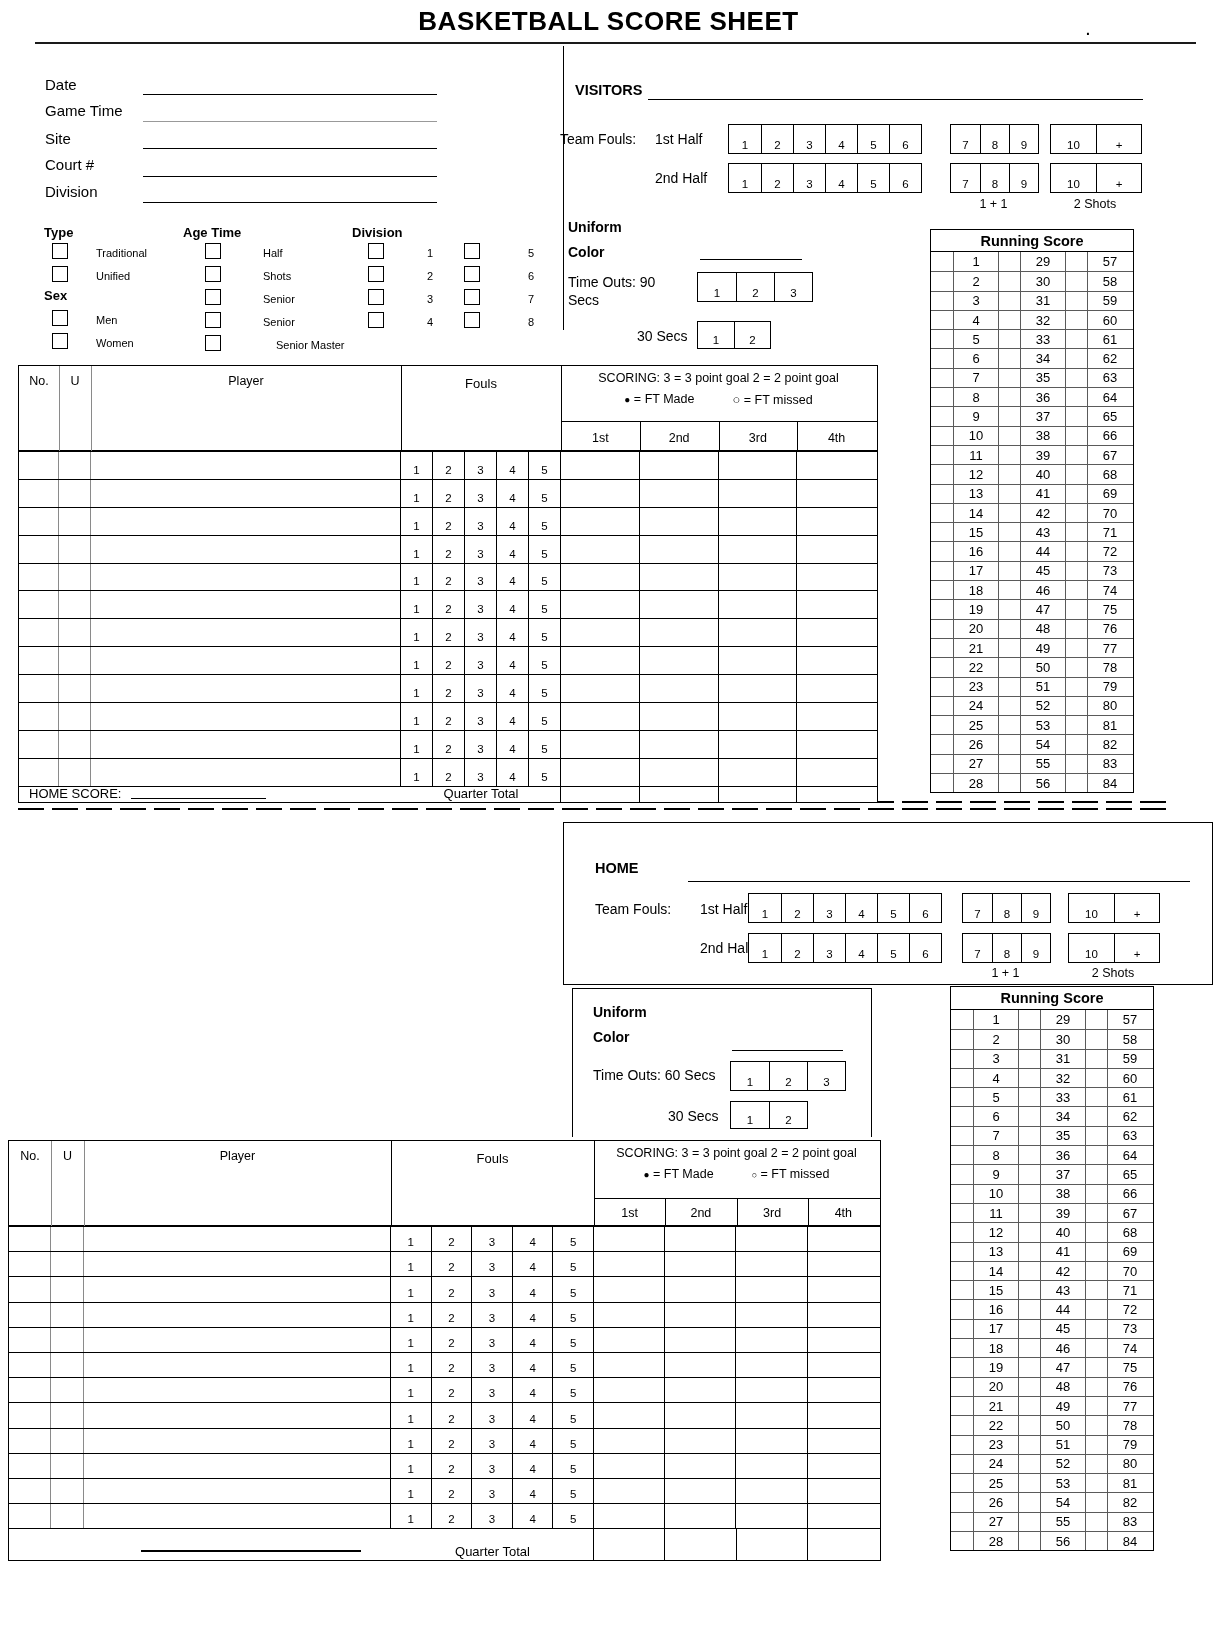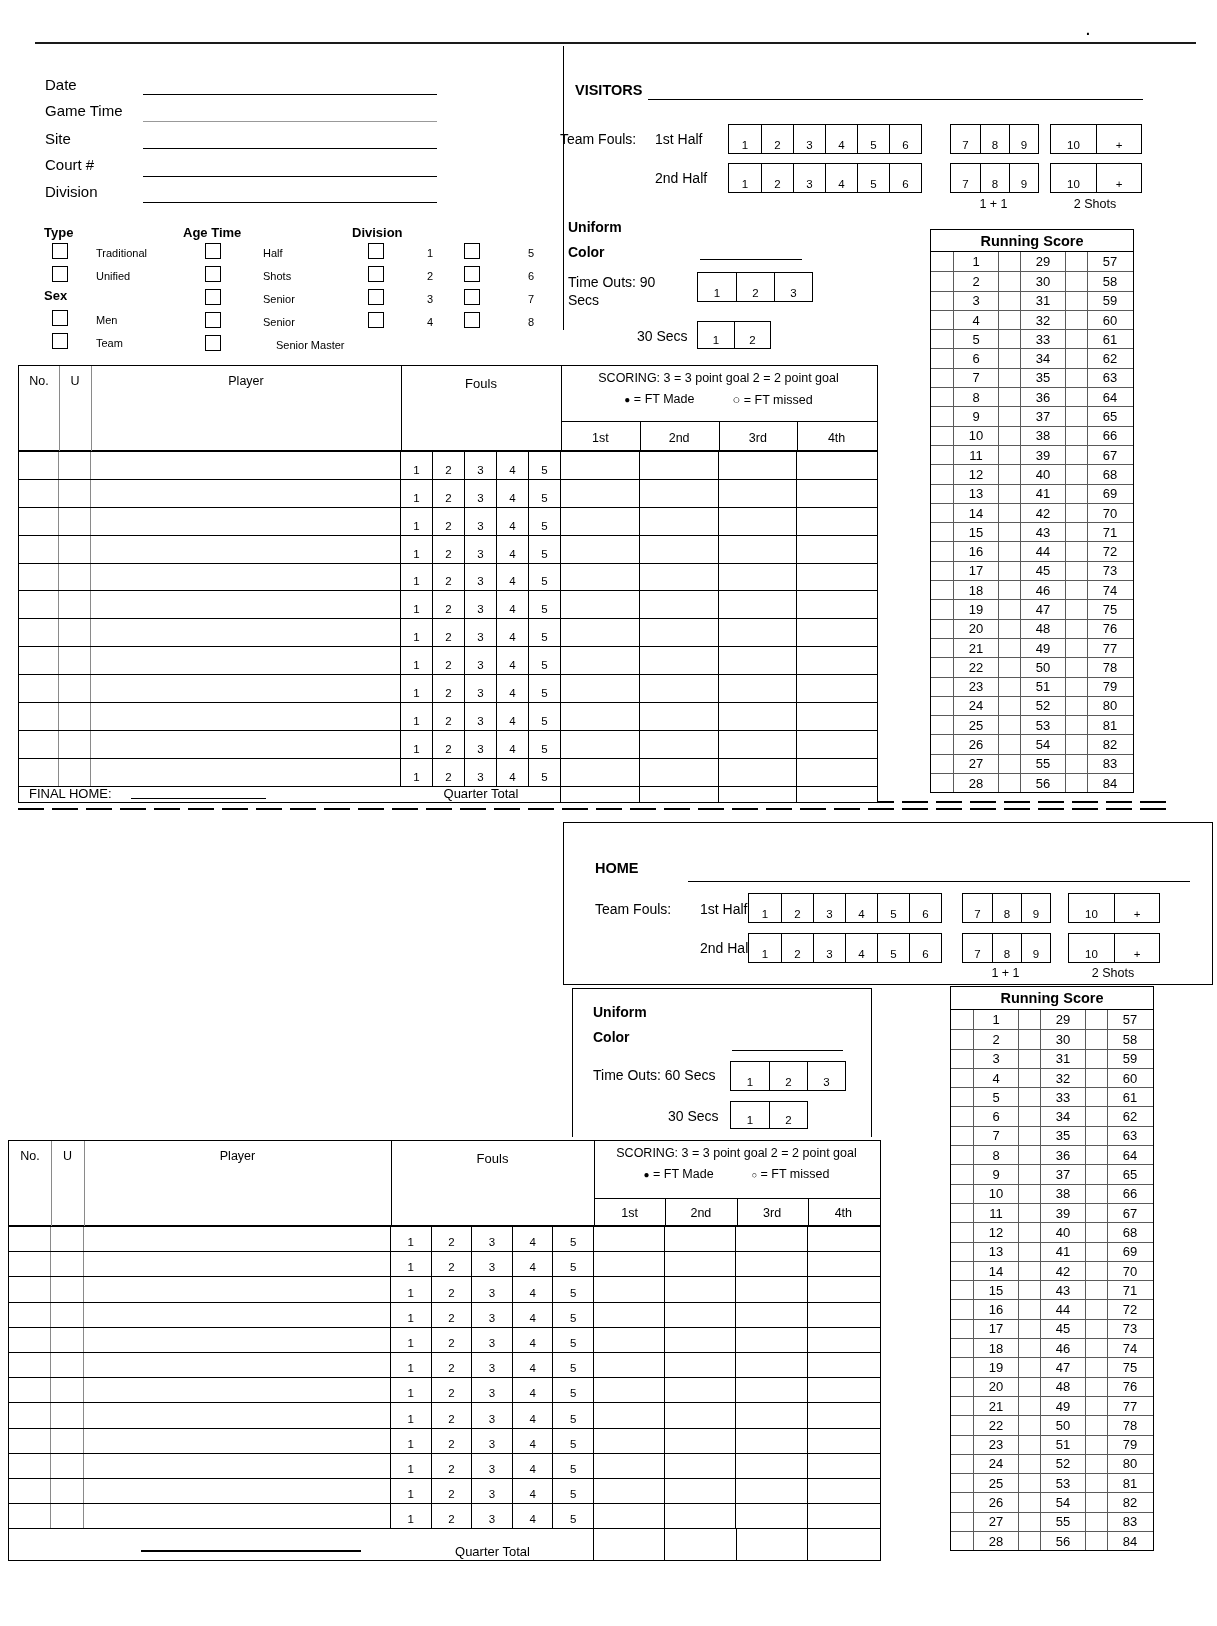--- a/index.html
+++ b/index.html
@@ -41,20 +41,21 @@
   .c-period.last{border-right:none}
   .hlab{position:absolute;font-size:12.5px;text-align:center;white-space:nowrap}
   .dash{position:absolute;height:2px;background:repeating-linear-gradient(90deg,#000 0,#000 26px,transparent 26px,transparent 34px)}
   .dot{position:absolute;font-size:14px;font-weight:bold}
 </style>
 </head>
 <body>
 
 <div class="page" id="page">
 
+  <div class="title">BASKETBALL SCORE SHEET</div>
   <div class="dot" style="left:1086px;top:22px">.</div>
   <div class="rule" style="left:35px;top:42px;width:1161px"></div>
 
   <div class="lbl15" style="left:45px;top:76px">Date</div>
   <div class="lbl15" style="left:45px;top:102px">Game Time</div>
   <div class="lbl15" style="left:45px;top:130px">Site</div>
   <div class="lbl15" style="left:45px;top:156px">Court #</div>
   <div class="lbl15" style="left:45px;top:183px">Division</div>
   <div class="line" style="left:143px;top:94px;width:294px"></div>
   <div class="line gline" style="left:143px;top:121px;width:294px"></div>
@@ -65,21 +66,21 @@
   <div class="head13" style="left:44px;top:225px">Type</div>
   <div class="cb" style="left:52px;top:243px"></div>
   <div class="small" style="left:96px;top:247px">Traditional</div>
   <div class="cb" style="left:52px;top:266px"></div>
   <div class="small" style="left:96px;top:270px">Unified</div>
 
   <div class="head13" style="left:44px;top:288px">Sex</div>
   <div class="cb" style="left:52px;top:310px"></div>
   <div class="small" style="left:96px;top:314px">Men</div>
   <div class="cb" style="left:52px;top:333px"></div>
-  <div class="small" style="left:96px;top:337px">Team</div>
+  <div class="small" style="left:96px;top:337px">Women</div>
 
   <div class="head13" style="left:183px;top:225px">Age Time</div>
   <div class="cb" style="left:205px;top:243px"></div>
   <div class="small" style="left:263px;top:247px">Half</div>
   <div class="cb" style="left:205px;top:266px"></div>
   <div class="small" style="left:263px;top:270px">Shots</div>
   <div class="cb" style="left:205px;top:289px"></div>
   <div class="small" style="left:263px;top:293px">Senior</div>
   <div class="cb" style="left:205px;top:312px"></div>
   <div class="small" style="left:263px;top:316px">Senior</div>
@@ -868,21 +869,21 @@
           <div class="c-foul" style="width: 32px;">4</div>
           <div class="c-foul" style="width: 32px;">5</div>
           <div class="c-period" style="width: 78.75px;"></div>
           <div class="c-period" style="width: 78.75px;"></div>
           <div class="c-period" style="width: 78.75px;"></div>
           <div class="c-period last" style="width: 78.75px;"></div>
         </div>
       </div>
       <div class="pt-row" style="height: 16px; border-top: 1px solid rgb(0, 0, 0);">
         <div class="c-player" style="width: 542px; position: relative; border-right: 1px solid rgb(0, 0, 0);">
-          <div class="abs" style="left: 10px; bottom: 1px; font-size: 13px; white-space: nowrap;">FINAL HOME:</div>
+          <div class="abs" style="left: 10px; bottom: 1px; font-size: 13px; white-space: nowrap;">HOME SCORE:</div>
           <div class="abs" style="left: 112px; bottom: 3px; width: 135px; border-bottom: 1.5px solid rgb(0, 0, 0);"></div>
           <div class="abs" style="left: 382px; width: 160px; bottom: 1px; text-align: center; font-size: 13px; white-space: nowrap;">Quarter Total</div>
         </div>
         <div class="c-period" style="width: 78.75px;"></div>
         <div class="c-period" style="width: 78.75px;"></div>
         <div class="c-period" style="width: 78.75px;"></div>
         <div class="c-period last" style="width: 78.75px;"></div>
       </div>
     </div>
     <div class="pt" style="left: 8px; top: 1140px; width: 873px;">

